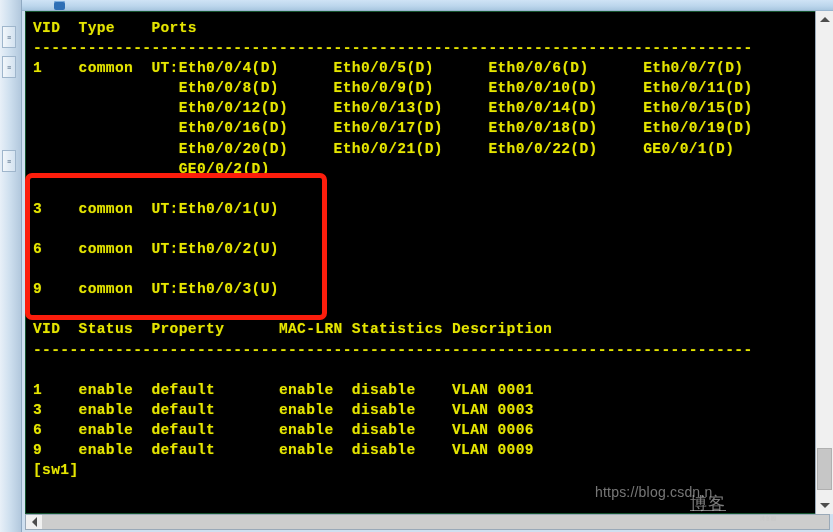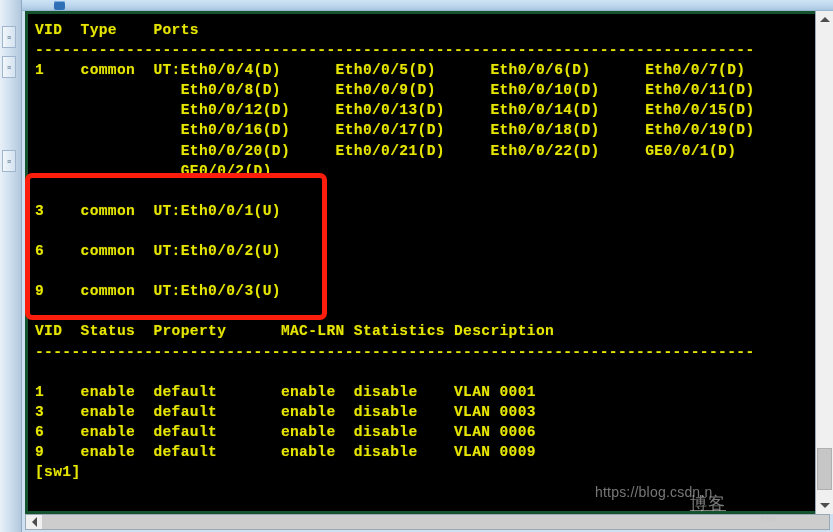--- a/index.html
+++ b/index.html
@@ -74,21 +74,21 @@
     border-radius: 2px;
     box-shadow: inset 0 1px 0 #7fb0e0;
   }
 
   
   .terminal-frame {
     position: absolute;
     left: 3px; top: 11px;
     width: 805px; height: 503px;
     background: #000;
-    border: 3px solid #14532d;
+    border: 1px solid #14532d;
     box-sizing: border-box;
     overflow: hidden;
   }
   .terminal {
     position: absolute;
     left: 0; top: 0;
     width: 778px;
     height: 501px;
     background: #000000;
     overflow: hidden;

